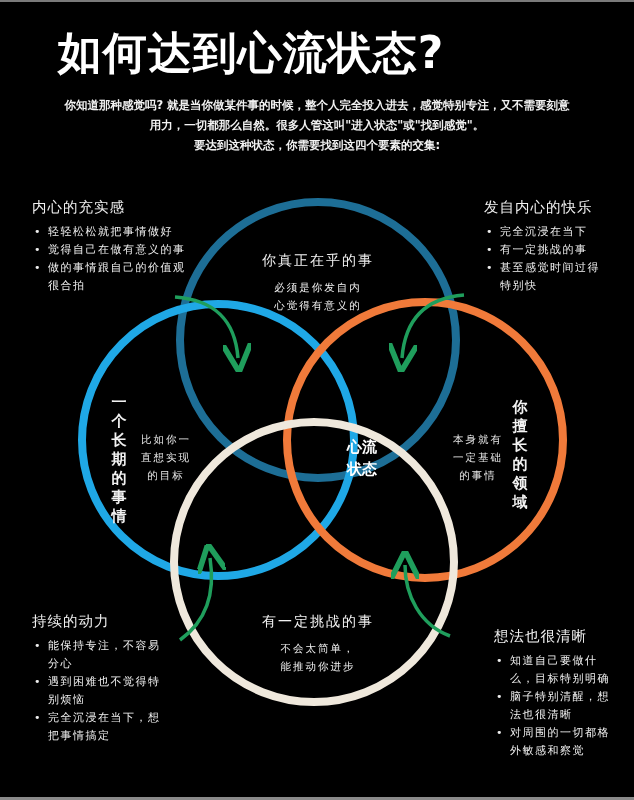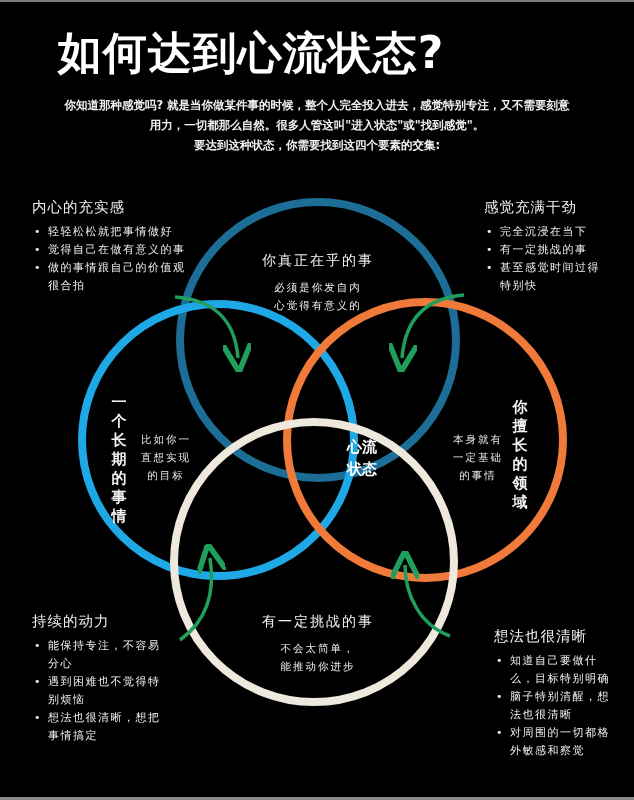--- a/index.html
+++ b/index.html
@@ -86,34 +86,34 @@
 <div class="block" style="left:32px; top:198px; width:165px;">
   <div class="hd">内心的充实感</div>
   <ul>
     <li>轻轻松松就把事情做好</li>
     <li>觉得自己在做有意义的事</li>
     <li>做的事情跟自己的价值观很合拍</li>
   </ul>
 </div>
 
 <div class="block" style="left:484px; top:198px; width:120px;">
-  <div class="hd">感觉充满干劲</div>
+  <div class="hd">发自内心的快乐</div>
   <ul>
     <li>完全沉浸在当下</li>
     <li>有一定挑战的事</li>
     <li>甚至感觉时间过得特别快</li>
   </ul>
 </div>
 
 <div class="block" style="left:32px; top:612px; width:140px;">
   <div class="hd">持续的动力</div>
   <ul>
     <li>能保持专注，不容易分心</li>
     <li>遇到困难也不觉得特别烦恼</li>
-    <li>想法也很清晰，想把事情搞定</li>
+    <li>完全沉浸在当下，想把事情搞定</li>
   </ul>
 </div>
 
 <div class="block" style="left:494px; top:627px; width:125px;">
   <div class="hd">想法也很清晰</div>
   <ul>
     <li>知道自己要做什么，目标特别明确</li>
     <li>脑子特别清醒，想法也很清晰</li>
     <li>对周围的一切都格外敏感和察觉</li>
   </ul>

